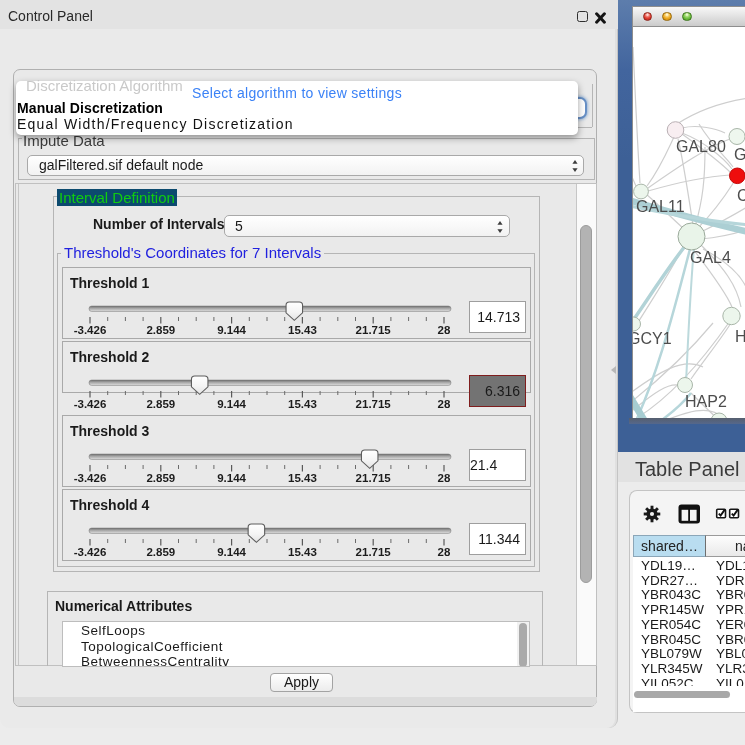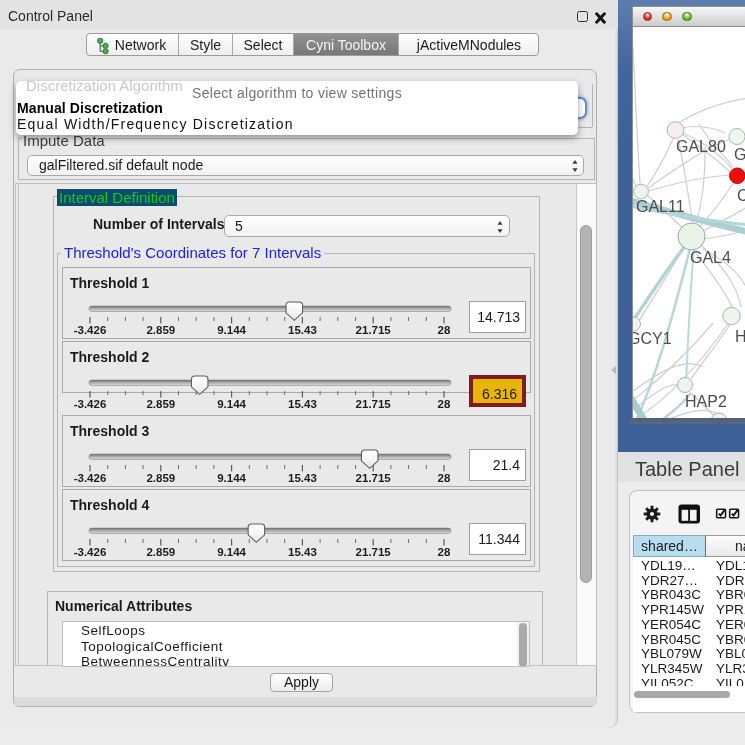--- a/index.html
+++ b/index.html
@@ -24,34 +24,20 @@
     </svg>
 
 <div class="abs" style="left:0;top:0;width:618px;height:728px;background:#eaeaea;border-radius:0 0 9px 9px;border-right:1px solid #c4c4c4;box-shadow:inset -2px 0 0 #e0e0e0"></div>
 <div class="abs" style="left:0;top:0;width:618px;height:29px;background:#e3e3e3"></div>
 <div class="abs" style="left:8px;top:8px;color:#2a2a2a">Control Panel</div>
 <div class="abs" style="left:577px;top:11px;width:11px;height:11px;border:1.8px solid #2e2e2e;border-radius:2.5px"></div>
 <svg class="abs" style="left:595px;top:11.5px" width="11" height="12">
       <path d="M1.6,1.8 L9.4,10.2 M9.4,1.8 L1.6,10.2" stroke="#141414" stroke-width="3" stroke-linecap="round"></path>
     </svg>
 
-<div class="abs" style="left:86px;top:33px;width:453px;height:23px;background:linear-gradient(#ffffff,#efefef);border:1px solid #9b9b9b;border-radius:4px">
- <div class="seg" style="left:0;width:91px;border-left:none;padding-left:16px">Network<svg width="13" height="17" style="position:absolute;left:10px;top:3.5px">
-<g stroke="#5f6b75" stroke-width="1.3" fill="none">
-            <path d="M3.2,3 L3.2,13.3 M3.2,7.8 H8 M3.2,13.3 H8"></path>
-          </g>
-<circle cx="3.2" cy="2.8" r="2.6" fill="#4cae4e" stroke="#2d7d30" stroke-width="1"></circle>
-<circle cx="8.6" cy="7.8" r="2.6" fill="#4cae4e" stroke="#2d7d30" stroke-width="1"></circle>
-<circle cx="8.6" cy="13.3" r="2.6" fill="#4cae4e" stroke="#2d7d30" stroke-width="1"></circle>
-        </svg></div>
- <div class="seg" style="left:91px;width:54px">Style</div>
- <div class="seg" style="left:145px;width:61px">Select</div>
- <div class="seg" style="left:206px;width:105px;background:linear-gradient(#929292,#787878);color:#f4f4f4">Cyni Toolbox</div>
- <div class="seg" style="left:311px;width:141px">jActiveMNodules</div>
-</div>
 
 <div class="abs" style="left:13px;top:69px;width:584px;height:638px;border:1px solid #b0b0b0;border-radius:7px;background:#e9e9e9"></div>
 
 <div class="abs" style="left:592px;top:84px;width:1px;height:43px;background:#b5b5b5"></div>
 <div class="abs" style="left:578px;top:127px;width:14px;height:1px;background:#b5b5b5"></div>
 <div class="abs" style="left:566px;top:97px;width:21px;height:22px;background:#fff;border:2.5px solid #678fc5;border-radius:0 7px 7px 0;box-shadow:0 0 3px 1px rgba(90,140,200,.55)"></div>
 
 <div class="abs" style="left:18px;top:138px;width:577px;height:42px;border:1px solid #b5b5b5"></div>
 <div class="abs" style="left:22px;top:137px;width:76px;height:3px;background:#e9e9e9"></div>
 <div class="abs" style="left:23px;top:132px;color:#3c3c3c;font-size:15px">Impute Data</div>
@@ -141,21 +127,21 @@
         <line x1="350.3" y1="21" x2="350.3" y2="25" stroke="#6a6a6a" stroke-width="1"></line>
         <line x1="368.0" y1="21" x2="368.0" y2="27.5" stroke="#5a5a5a" stroke-width="1.2"></line>
         <text x="14.0" y="37.5" font-size="11.5" font-weight="bold" fill="#1c1c1c" text-anchor="middle">-3.426</text>
         <text x="84.8" y="37.5" font-size="11.5" font-weight="bold" fill="#1c1c1c" text-anchor="middle">2.859</text>
         <text x="155.6" y="37.5" font-size="11.5" font-weight="bold" fill="#1c1c1c" text-anchor="middle">9.144</text>
         <text x="226.4" y="37.5" font-size="11.5" font-weight="bold" fill="#1c1c1c" text-anchor="middle">15.43</text>
         <text x="297.2" y="37.5" font-size="11.5" font-weight="bold" fill="#1c1c1c" text-anchor="middle">21.715</text>
         <text x="368.0" y="37.5" font-size="11.5" font-weight="bold" fill="#1c1c1c" text-anchor="middle">28</text>
         <path d="M 115.45,9.2 Q 115.45,6 118.70,6 L 128.70,6 Q 131.95,6 131.95,9.2 L 131.95,16.8 L 123.70,24.3 L 115.45,16.8 Z" fill="url(#thg)" stroke="#5d5d5d" stroke-width="1.1"></path>
       </svg>
-<div style="position:absolute;left:406px;top:33px;width:57px;height:32px;background:#eab308;border:4px solid #7f1d1d;text-align:right;padding-right:5px;line-height:30px">6.316</div>
+<div style="position:absolute;left:406px;top:33px;width:57px;height:32px;background:#737373;border:1px solid #7f1d1d;text-align:right;padding-right:5px;line-height:30px">6.316</div>
 </div>
 <div style="position:absolute;left:62px;top:415px;width:469px;height:72px;border:1px solid #a9a9a9;background:#e9e9e9">
 <div style="position:absolute;left:7px;top:7px;font-weight:bold">Threshold 3</div>
 <svg width="390" height="42" style="position:absolute;left:13px;top:28px;overflow:visible">
         <rect x="13" y="10" width="362" height="5.5" rx="2.7" fill="url(#trg)" stroke="#787878" stroke-width="0.5"></rect>
         <line x1="14.0" y1="21" x2="14.0" y2="27.5" stroke="#5a5a5a" stroke-width="1.2"></line>
         <line x1="31.7" y1="21" x2="31.7" y2="25" stroke="#6a6a6a" stroke-width="1"></line>
         <line x1="49.4" y1="21" x2="49.4" y2="25" stroke="#6a6a6a" stroke-width="1"></line>
         <line x1="67.1" y1="21" x2="67.1" y2="25" stroke="#6a6a6a" stroke-width="1"></line>
         <line x1="84.8" y1="21" x2="84.8" y2="27.5" stroke="#5a5a5a" stroke-width="1.2"></line>
@@ -176,21 +162,21 @@
         <line x1="350.3" y1="21" x2="350.3" y2="25" stroke="#6a6a6a" stroke-width="1"></line>
         <line x1="368.0" y1="21" x2="368.0" y2="27.5" stroke="#5a5a5a" stroke-width="1.2"></line>
         <text x="14.0" y="37.5" font-size="11.5" font-weight="bold" fill="#1c1c1c" text-anchor="middle">-3.426</text>
         <text x="84.8" y="37.5" font-size="11.5" font-weight="bold" fill="#1c1c1c" text-anchor="middle">2.859</text>
         <text x="155.6" y="37.5" font-size="11.5" font-weight="bold" fill="#1c1c1c" text-anchor="middle">9.144</text>
         <text x="226.4" y="37.5" font-size="11.5" font-weight="bold" fill="#1c1c1c" text-anchor="middle">15.43</text>
         <text x="297.2" y="37.5" font-size="11.5" font-weight="bold" fill="#1c1c1c" text-anchor="middle">21.715</text>
         <text x="368.0" y="37.5" font-size="11.5" font-weight="bold" fill="#1c1c1c" text-anchor="middle">28</text>
         <path d="M 285.45,9.2 Q 285.45,6 288.70,6 L 298.70,6 Q 301.95,6 301.95,9.2 L 301.95,16.8 L 293.70,24.3 L 285.45,16.8 Z" fill="url(#thg)" stroke="#5d5d5d" stroke-width="1.1"></path>
       </svg>
-<div style="position:absolute;left:406px;top:33px;width:57px;height:32px;background:#fff;border:1px solid #9e9e9e;text-align:right;padding-right:5px;line-height:30px">21.4</div>
+<div style="position:absolute;left:406px;top:33px;width:57px;height:32px;background:#fff;border:1px solid #9e9e9e;text-align:left;padding-right:5px;line-height:30px">21.4</div>
 </div>
 <div style="position:absolute;left:62px;top:489px;width:469px;height:72px;border:1px solid #a9a9a9;background:#e9e9e9">
 <div style="position:absolute;left:7px;top:7px;font-weight:bold">Threshold 4</div>
 <svg width="390" height="42" style="position:absolute;left:13px;top:28px;overflow:visible">
         <rect x="13" y="10" width="362" height="5.5" rx="2.7" fill="url(#trg)" stroke="#787878" stroke-width="0.5"></rect>
         <line x1="14.0" y1="21" x2="14.0" y2="27.5" stroke="#5a5a5a" stroke-width="1.2"></line>
         <line x1="31.7" y1="21" x2="31.7" y2="25" stroke="#6a6a6a" stroke-width="1"></line>
         <line x1="49.4" y1="21" x2="49.4" y2="25" stroke="#6a6a6a" stroke-width="1"></line>
         <line x1="67.1" y1="21" x2="67.1" y2="25" stroke="#6a6a6a" stroke-width="1"></line>
         <line x1="84.8" y1="21" x2="84.8" y2="27.5" stroke="#5a5a5a" stroke-width="1.2"></line>
@@ -361,18 +347,18 @@
 <div style="position:absolute;left:83px;top:89.2px;font-size:13.5px">YBL0</div>
 <div style="position:absolute;left:8px;top:103.9px;font-size:13.5px">YLR345W</div>
 <div style="position:absolute;left:83px;top:103.9px;font-size:13.5px">YLR3</div>
 <div style="position:absolute;left:8px;top:118.6px;font-size:13.5px">YIL052C</div>
 <div style="position:absolute;left:83px;top:118.6px;font-size:13.5px">YIL0</div>
     </div>
 <div class="abs" style="left:633px;top:686px;width:112px;height:26px;background:#fff"></div>
 <div class="abs" style="left:634px;top:691px;width:96px;height:7px;background:#a8a8a8;border-radius:3.5px"></div>
 
 <div class="abs" style="left:16px;top:81px;width:562px;height:54px;background:#ffffff;border-radius:5px;box-shadow:0 3px 7px rgba(0,0,0,0.38)">
- <div style="position:absolute;left:0;top:4px;width:100%;text-align:center;color:#737373;letter-spacing:0.3px">Select algorithm to view settings</div>
+ <div style="position:absolute;left:0;top:4px;width:100%;text-align:center;color:#3b82f6;letter-spacing:0.3px">Select algorithm to view settings</div>
  <div style="position:absolute;left:1px;top:19px;font-weight:bold;color:#000;letter-spacing:0.1px">Manual Discretization</div>
  <div style="position:absolute;left:1px;top:35px;color:#111;letter-spacing:1.2px">Equal Width/Frequency Discretization</div>
 </div>
 <div class="abs" style="left:26px;top:77px;color:#c9c9c9;font-size:15px">Discretization Algorithm</div>
 
 </div>
 </body></html>

